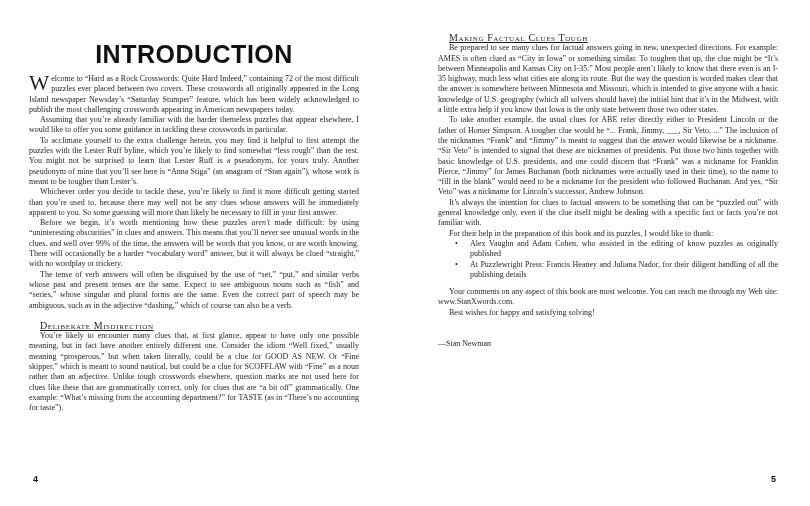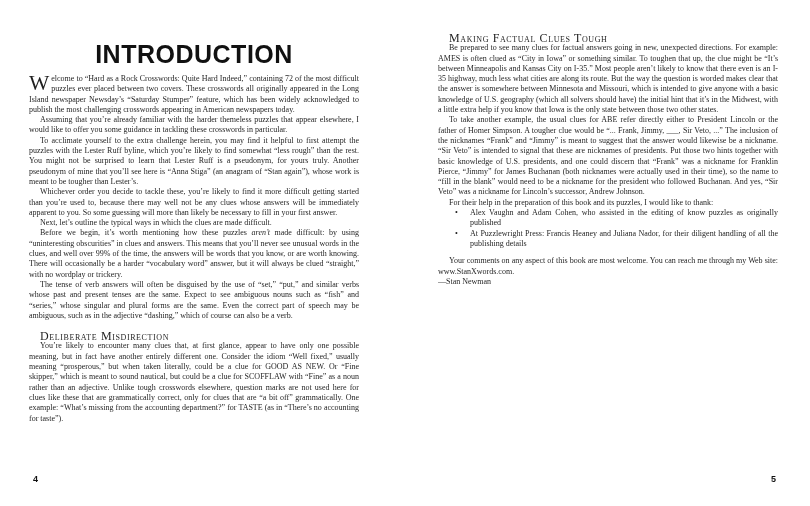--- a/index.html
+++ b/index.html
@@ -37,46 +37,47 @@
     float:left;
     font-size:21.5px;
     line-height:17.5px;
     padding:1px 2px 0 0;
   }
 
   .sec-heading {
     font-family:"Liberation Serif", serif;
     font-weight:normal;
     font-variant:small-caps;
-    font-size:12px;
+    font-size:10px;
     line-height:10.3px;
     letter-spacing:0.6px;
     text-indent:11px;
     margin-top:10px;
     text-align:left;
+    text-decoration:underline;
   }
   .sec-heading.first-heading { margin-top:33px; }
 
   .gap-top { }
   .gap-top-sm { margin-top:7px; }
 
   .italic { font-style:italic;margin-top:29px; }
 
   .bullet-item { display:flex; }
   .bullet-marker {
     flex:none;
     width:32px;
     padding-left:17px;
     text-align:left;
   }
   .bullet-text { flex:1; }
 
   .signature {
     text-align:right;
-    margin-top:0;
+    margin-top:21px;
   }
 
   .pagenum {
     position:absolute;
     top:474px;
     font-family:"Liberation Sans", sans-serif;
     font-weight:bold;
     font-size:9px;
     color:#111;
   }
@@ -86,41 +87,42 @@
 </head>
 <body>
 
 <div class="page page-left">
   <h1 class="book-title">INTRODUCTION</h1>
   <div class="body-text">
     <p><span class="dropcap">W</span><span>elcome to “Hard as a Rock Crosswords: Quite Hard Indeed,” containing 72 of the most difficult puzzles ever placed between two covers. These crosswords all originally appeared in the Long Island newspaper Newsday’s “Saturday Stumper” feature, which has been widely acknowledged to publish the most challenging crosswords appearing in American newspapers today.</span></p>
     <p class="ind">Assuming that you’re already familiar with the harder themeless puzzles that appear elsewhere, I would like to offer you some guidance in tackling these crosswords in particular.</p>
     <p class="ind">To acclimate yourself to the extra challenge herein, you may find it helpful to first attempt the puzzles with the Lester Ruff byline, which you’re likely to find somewhat “less rough” than the rest. You might not be surprised to learn that Lester Ruff is a pseudonym, for yours truly. Another pseudonym of mine that you’ll see here is “Anna Stiga” (an anagram of “Stan again”), whose work is meant to be tougher than Lester’s.</p>
     <p class="ind">Whichever order you decide to tackle these, you’re likely to find it more difficult getting started than you’re used to, because there may well not be any clues whose answers will be immediately apparent to you. So some guessing will more than likely be necessary to fill in your first answer.</p>
-    <p class="ind">Next, let’s outline the typical ways in which the clues are made difficult.</p>
     <p class="ind"><span>Before we begin, it’s worth mentioning how these puzzles </span><span class="italic">aren’t</span><span> made difficult: by using “uninteresting obscurities” in clues and answers. This means that you’ll never see unusual words in the clues, and well over 99% of the time, the answers will be words that you know, or are worth knowing. There will occasionally be a harder “vocabulary word” answer, but it will always be clued “straight,” with no wordplay or trickery.</span></p>
     <p class="ind">The tense of verb answers will often be disguised by the use of “set,” “put,” and similar verbs whose past and present tenses are the same. Expect to see ambiguous nouns such as “fish” and “series,” whose singular and plural forms are the same. Even the correct part of speech may be ambiguous, such as in the adjective “dashing,” which of course can also be a verb.</p>
     <h2 class="sec-heading">Deliberate Misdirection</h2>
     <p class="ind">You’re likely to encounter many clues that, at first glance, appear to have only one possible meaning, but in fact have another entirely different one. Consider the idiom “Well fixed,” usually meaning “prosperous,” but when taken literally, could be a clue for GOOD AS NEW. Or “Fine skipper,” which is meant to sound nautical, but could be a clue for SCOFFLAW with “Fine” as a noun rather than an adjective. Unlike tough crosswords elsewhere, question marks are not used here for clues like these that are grammatically correct, only for clues that are “a bit off” grammatically. One example: “What’s missing from the accounting department?” for TASTE (as in “There’s no accounting for taste”).</p>
   </div>
 </div>
 
 <div class="page page-right">
   <div class="body-text">
     <h2 class="sec-heading first-heading">Making Factual Clues Tough</h2>
     <p class="ind">Be prepared to see many clues for factual answers going in new, unexpected directions. For example: AMES is often clued as “City in Iowa” or something similar. To toughen that up, the clue might be “It’s between Minneapolis and Kansas City on I-35.” Most people aren’t likely to know that there even is an I-35 highway, much less what cities are along its route. But the way the question is worded makes clear that the answer is somewhere between Minnesota and Missouri, which is intended to give anyone with a basic knowledge of U.S. geography (which all solvers should have) the initial hint that it’s in the Midwest, with a little extra help if you know that Iowa is the only state between those two other states.</p>
     <p class="ind">To take another example, the usual clues for ABE refer directly either to President Lincoln or the father of Homer Simpson. A tougher clue would be “... Frank, Jimmy, ___, Sir Veto, ...” The inclusion of the nicknames “Frank” and “Jimmy” is meant to suggest that the answer would likewise be a nickname. “Sir Veto” is intended to signal that these are nicknames of presidents. Put those two hints together with basic knowledge of U.S. presidents, and one could discern that “Frank” was a nickname for Franklin Pierce, “Jimmy” for James Buchanan (both nicknames were actually used in their time), so the name to “fill in the blank” would need to be a nickname for the president who followed Buchanan. And yes, “Sir Veto” was a nickname for Lincoln’s successor, Andrew Johnson.</p>
+    <p class="ind">It’s always the intention for clues to factual answers to be something that can be “puzzled out” with general knowledge only, even if the clue itself might be dealing with a specific fact or facts you’re not familiar with.</p>
     <p class="ind gap-top">For their help in the preparation of this book and its puzzles, I would like to thank:</p>
     <div class="bullet-item">
       <span class="bullet-marker">•</span>
       <span class="bullet-text">Alex Vaughn and Adam Cohen, who assisted in the editing of know puzzles as originally published</span>
     </div>
     <div class="bullet-item">
       <span class="bullet-marker">•</span>
       <span class="bullet-text">At Puzzlewright Press: Francis Heaney and Juliana Nador, for their diligent handling of all the publishing details</span>
     </div>
     <p class="ind gap-top-sm">Your comments on any aspect of this book are most welcome. You can reach me through my Web site: www.StanXwords.com.</p>
+    <p class="ind">Best wishes for happy and satisfying solving!</p>
     <p class="signature">—Stan Newman</p>
   </div>
 </div>
 
 <div class="pagenum pagenum-left">4</div>
 <div class="pagenum pagenum-right">5</div>
 
 </body></html>

